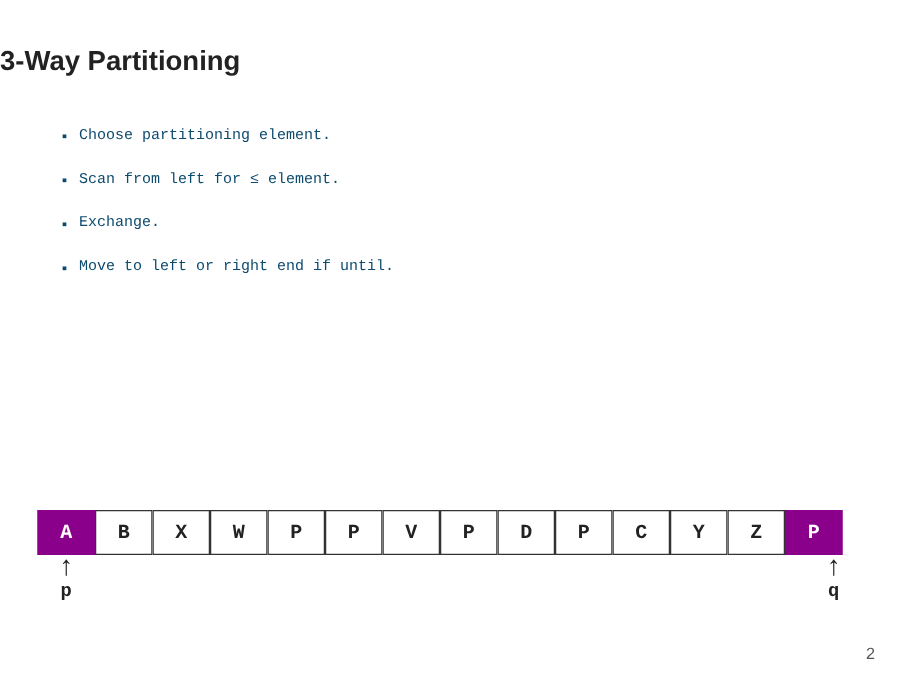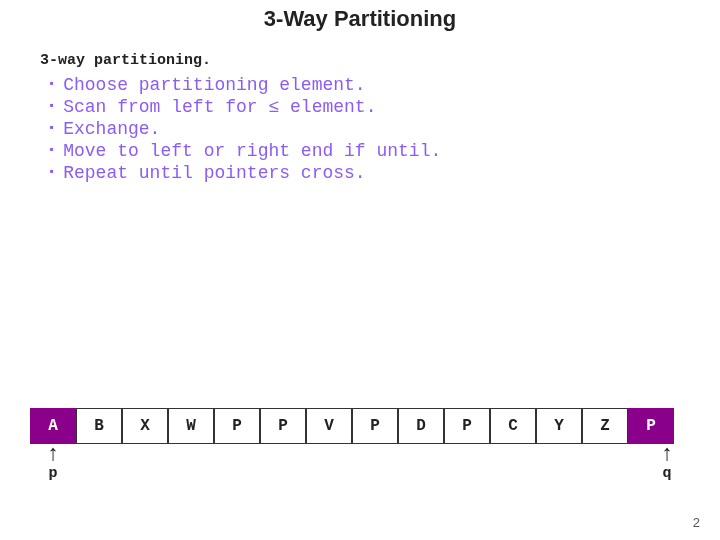--- a/index.html
+++ b/index.html
@@ -7,24 +7,23 @@
     body {
       width: 720px;
       height: 540px;
       background: #ffffff;
       font-family: 'Courier New', Courier, monospace;
       overflow: hidden;
       position: relative;
     }
 
     .page-title {
-      text-align: center;
       font-size: 22px;
       font-weight: bold;
-      padding-top: 6px;
+      padding-top: 36px;
       padding-bottom: 10px;
       color: #222;
       font-family: Arial, sans-serif;
     }
 
     .content-area {
       padding: 10px 40px 10px 40px;
     }
 
     .section-title {
@@ -34,26 +33,27 @@
       font-family: 'Courier New', Courier, monospace;
       color: #222;
     }
 
     .bullet-list {
       list-style: none;
       padding-left: 8px;
     }
 
     .bullet-list li {
-      font-size: 18px;
-      color: #8b5cf6;
+      font-size: 12px;
+      color: #0c4a6e;
       font-family: 'Courier New', Courier, monospace;
       margin-bottom: 2px;
       display: flex;
       align-items: flex-start;
+      margin-top: 19px;
     }
 
     .bullet-list li::before {
       content: '▪';
       margin-right: 8px;
       font-size: 12px;
       margin-top: 2px;
       flex-shrink: 0;
     }
 
@@ -137,27 +137,25 @@
       color: #555;
       font-family: Arial, sans-serif;
     }
   </style>
 </head>
 <body>
 
 <div class="page-title">3-Way Partitioning</div>
 
 <div class="content-area">
-  <div class="section-title">3-way partitioning.</div>
   <ul class="bullet-list">
   <li>Choose partitioning element.</li>
       <li>Scan from left for ≤ element.</li>
       <li>Exchange.</li>
       <li>Move to left or right end if until.</li>
-      <li>Repeat until pointers cross.</li>
     </ul>
 </div>
 
 <div class="array-section">
   <div class="array-row">
   <div class="array-cell highlight">A</div>
       <div class="array-cell">B</div>
       <div class="array-cell">X</div>
       <div class="array-cell">W</div>
       <div class="array-cell">P</div>

